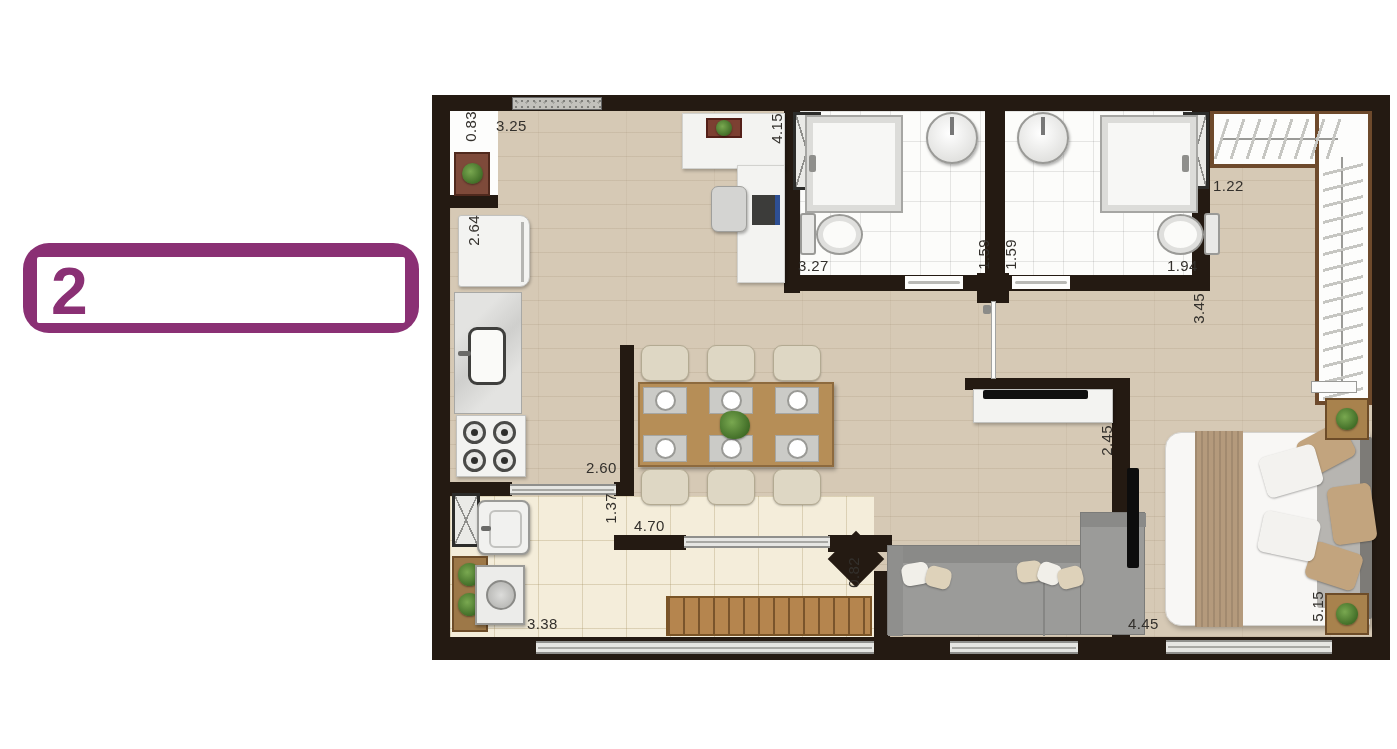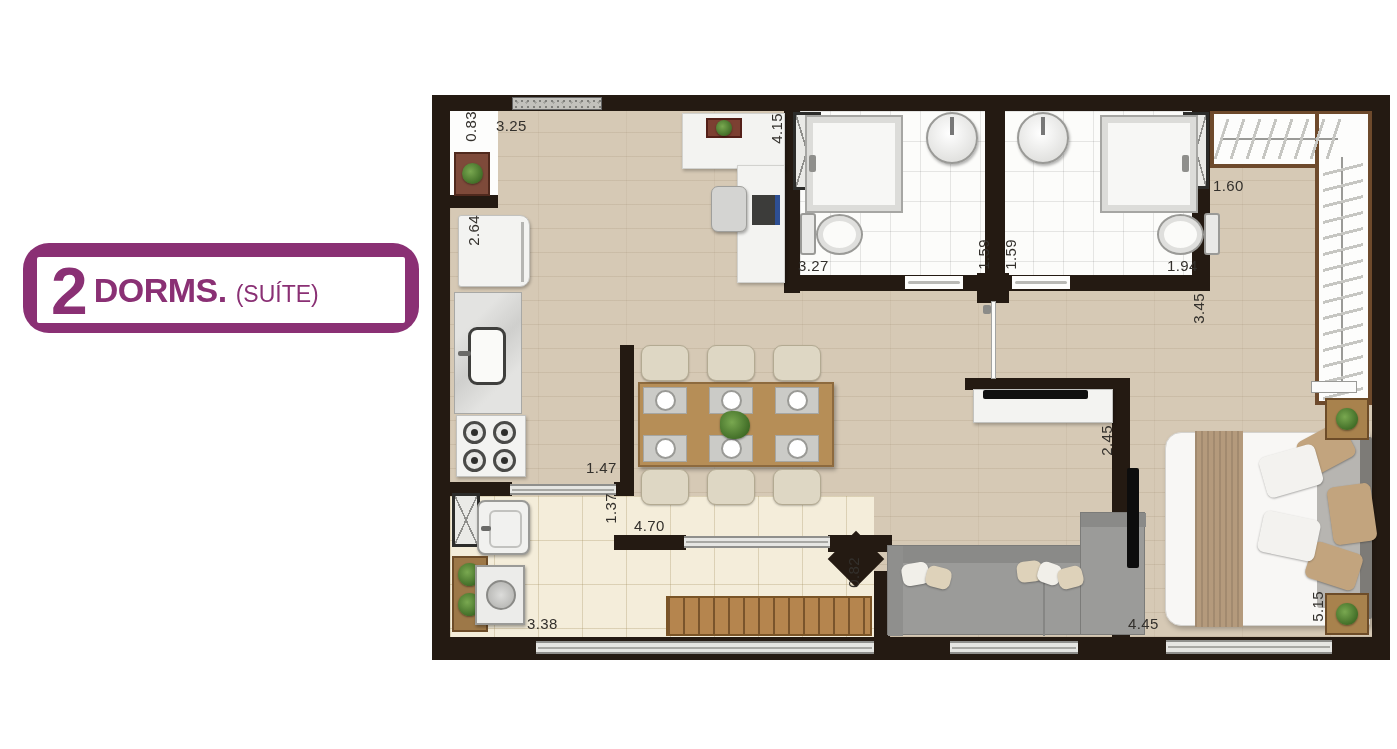--- a/index.html
+++ b/index.html
@@ -67,21 +67,20 @@
   .rail{position:absolute;background:#9a9a97;}
 </style>
 </head>
 <body>
 
 <div class="panel">
   <div class="badge">
     <div class="badge-box">
       <span class="badge-num">2</span>
       <span class="badge-titles">
-        <span class="badge-t1"><span>DORMS.</span> <span class="badge-suite">(SUÍTE)</span></span>
       </span>
     </div>
   </div>
 </div>
 
 <div class="plan">
 
   <div class="wood" style="left:18px;top:16px;width:922px;height:526px;"></div>
   <div class="abs" style="left:18px;top:16px;width:48px;height:88px;background:#fdfdfc;"></div>
   <div class="tile" style="left:18px;top:401px;width:424px;height:141px;"></div>
@@ -241,23 +240,23 @@
   <div class="abs" style="left:879px;top:286px;width:46px;height:12px;background:#fbfbfa;border:1px solid #9a9a97;"></div>
 
   <div class="dim v" style="left:30px;top:16px;">0.83</div>
   <div class="dim" style="left:64px;top:22px;">3.25</div>
   <div class="dim v" style="left:33px;top:120px;">2.64</div>
   <div class="dim v" style="left:336px;top:18px;">4.15</div>
   <div class="dim" style="left:366px;top:162px;">3.27</div>
   <div class="dim v" style="left:543px;top:144px;">1.59</div>
   <div class="dim v" style="left:570px;top:144px;">1.59</div>
   <div class="dim" style="left:735px;top:162px;">1.94</div>
-  <div class="dim" style="left:781px;top:82px;">1.60</div>
+  <div class="dim" style="left:781px;top:82px;">1.22</div>
   <div class="dim v" style="left:758px;top:198px;">3.45</div>
   <div class="dim v" style="left:666px;top:330px;">2.45</div>
-  <div class="dim" style="left:154px;top:364px;">1.47</div>
+  <div class="dim" style="left:154px;top:364px;">2.60</div>
   <div class="dim v" style="left:170px;top:398px;">1.37</div>
   <div class="dim" style="left:202px;top:422px;">4.70</div>
   <div class="dim v" style="left:413px;top:462px;">0.82</div>
   <div class="dim" style="left:95px;top:520px;">3.38</div>
   <div class="dim" style="left:696px;top:520px;">4.45</div>
   <div class="dim v" style="left:877px;top:496px;">5.15</div>
 </div>
 
 </body></html>

